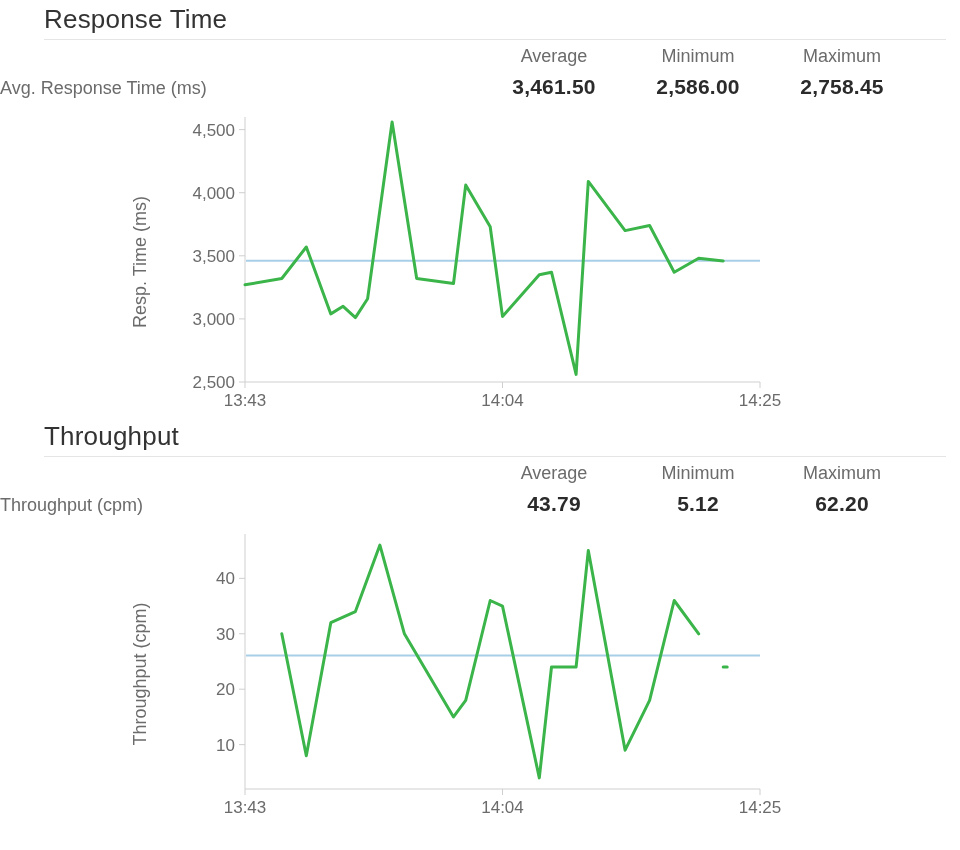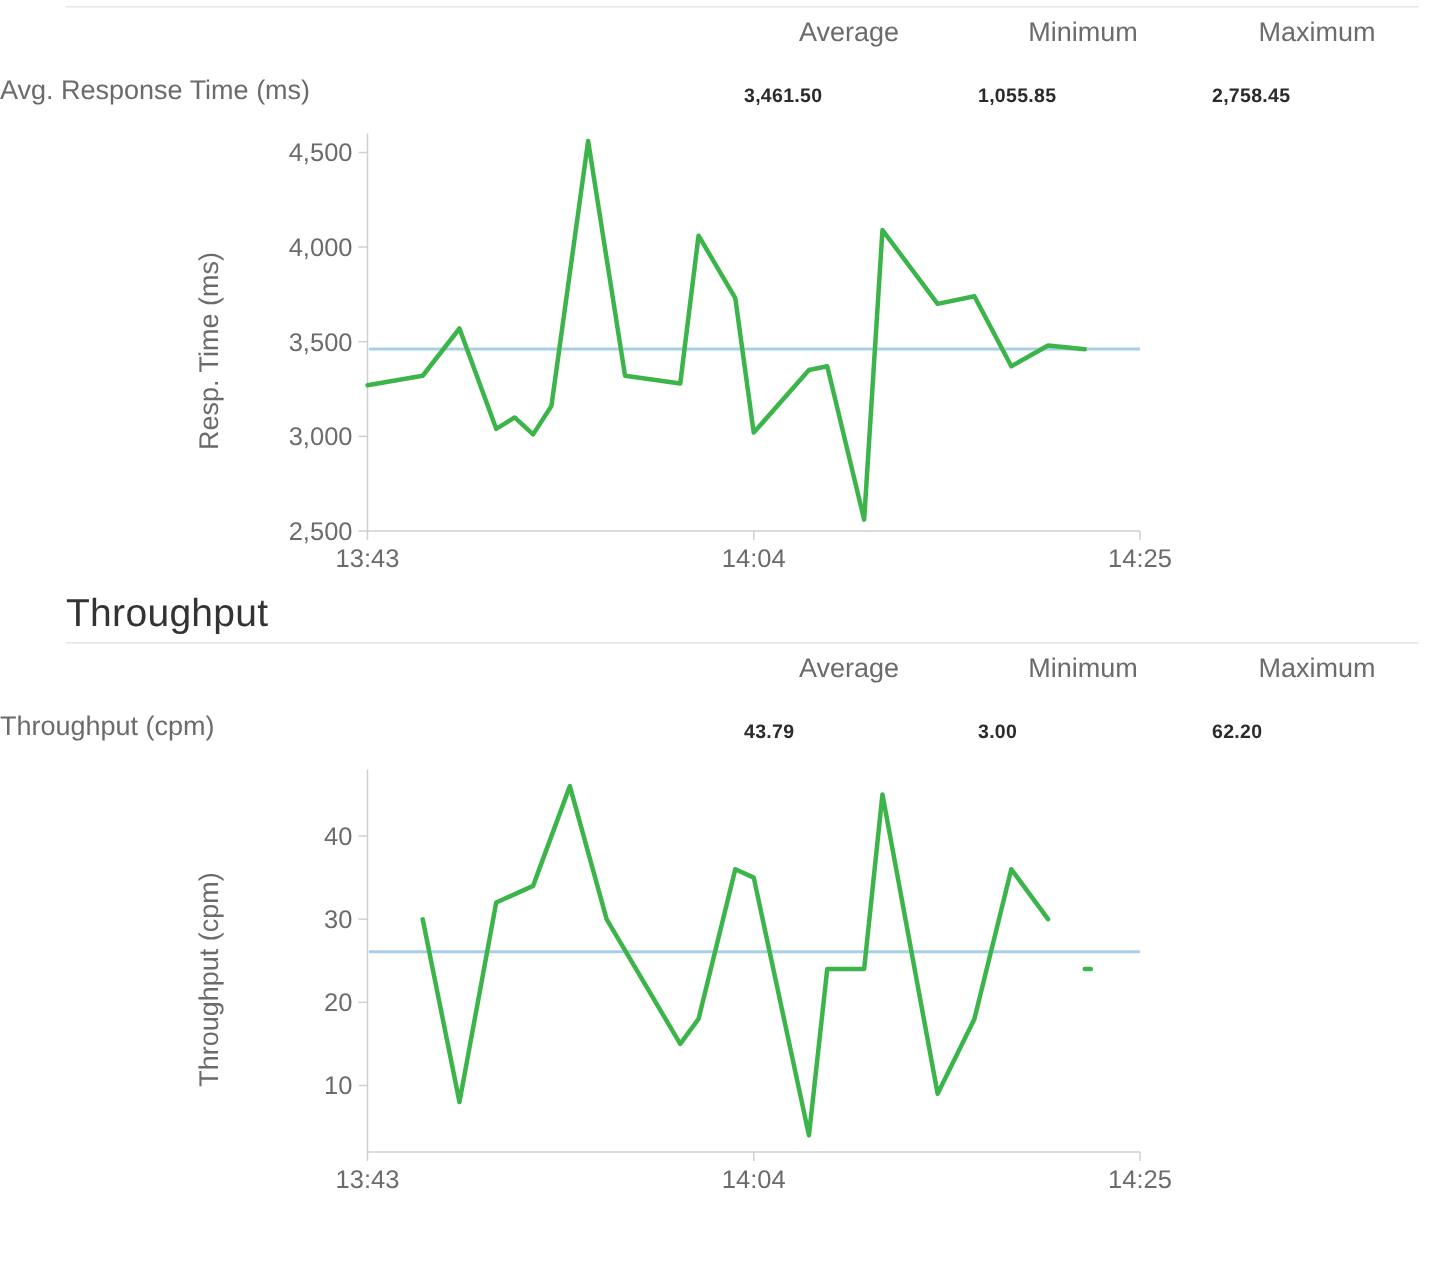--- a/index.html
+++ b/index.html
@@ -23,45 +23,45 @@
     letter-spacing: 0.2px;
   }
   .title-rule {
     height: 1px;
     background: #e5e5e5;
     margin: 0 14px 0 44px;
   }
   .stats-row {
     display: grid;
     grid-template-columns: 480px 140px 140px 140px;
-    gap: 16px;
+    gap: 4px;
     align-items: end;
     margin-top: 6px;
     padding-right: 32px;
   }
   .stats-head {
     font-size: 18px;
     color: #6b6b6b;
     text-align: center;
     font-weight: 400;
     padding-bottom: 2px;
   }
   .stats-name {
     font-size: 18px;
     color: #6b6b6b;
     text-align: left;
     padding-right: 30px;
     font-weight: 400;
   }
   .stats-val {
-    font-size: 13px;
+    font-size: 21px;
     font-weight: 600;
     color: #2b2b2b;
+    text-align: center;
     letter-spacing: 0.2px;
-    margin-top: 16px;
   }
   .chart-wrap {
     position: relative;
     margin: 8px 0 0 0;
     height: 310px;
   }
   .chart-wrap.short { height: 300px; }
   .ylabel {
     position: absolute;
     left: 140px;
@@ -99,32 +99,33 @@
     stroke-width: 2;
     fill: none;
   }
   .xtick text { text-anchor: middle; }
   .ytick text { text-anchor: end; }
 </style>
 </head>
 <body>
 
 <div class="panel">
+  <h2 class="panel-title">Response Time</h2>
   <div class="title-rule"></div>
 
   <div class="stats-row">
     <div></div>
     <div class="stats-head">Average</div>
     <div class="stats-head">Minimum</div>
     <div class="stats-head">Maximum</div>
   </div>
   <div class="stats-row">
     <div class="stats-name">Avg. Response Time (ms)</div>
     <div class="stats-val">3,461.50</div>
-    <div class="stats-val">1,055.85</div>
+    <div class="stats-val">2,586.00</div>
     <div class="stats-val">2,758.45</div>
   </div>
 
   <div class="chart-wrap">
     <div class="ylabel">Resp. Time (ms)</div>
     <svg class="chart" id="chart-0" width="620" height="310">
         <g class="axis">
           <line x1="75" y1="10" x2="75" y2="275"></line>
           <line x1="69" y1="275" x2="75" y2="275"></line>
           <g class="ytick">
@@ -172,21 +173,21 @@
 
   <div class="stats-row">
     <div></div>
     <div class="stats-head">Average</div>
     <div class="stats-head">Minimum</div>
     <div class="stats-head">Maximum</div>
   </div>
   <div class="stats-row">
     <div class="stats-name">Throughput (cpm)</div>
     <div class="stats-val">43.79</div>
-    <div class="stats-val">3.00</div>
+    <div class="stats-val">5.12</div>
     <div class="stats-val">62.20</div>
   </div>
 
   <div class="chart-wrap short">
     <div class="ylabel">Throughput (cpm)</div>
     <svg class="chart" id="chart-1" width="620" height="300">
         <g class="axis">
           <line x1="75" y1="10" x2="75" y2="265"></line>
           <line x1="69" y1="220.65217391304347" x2="75" y2="220.65217391304347"></line>
           <g class="ytick">

